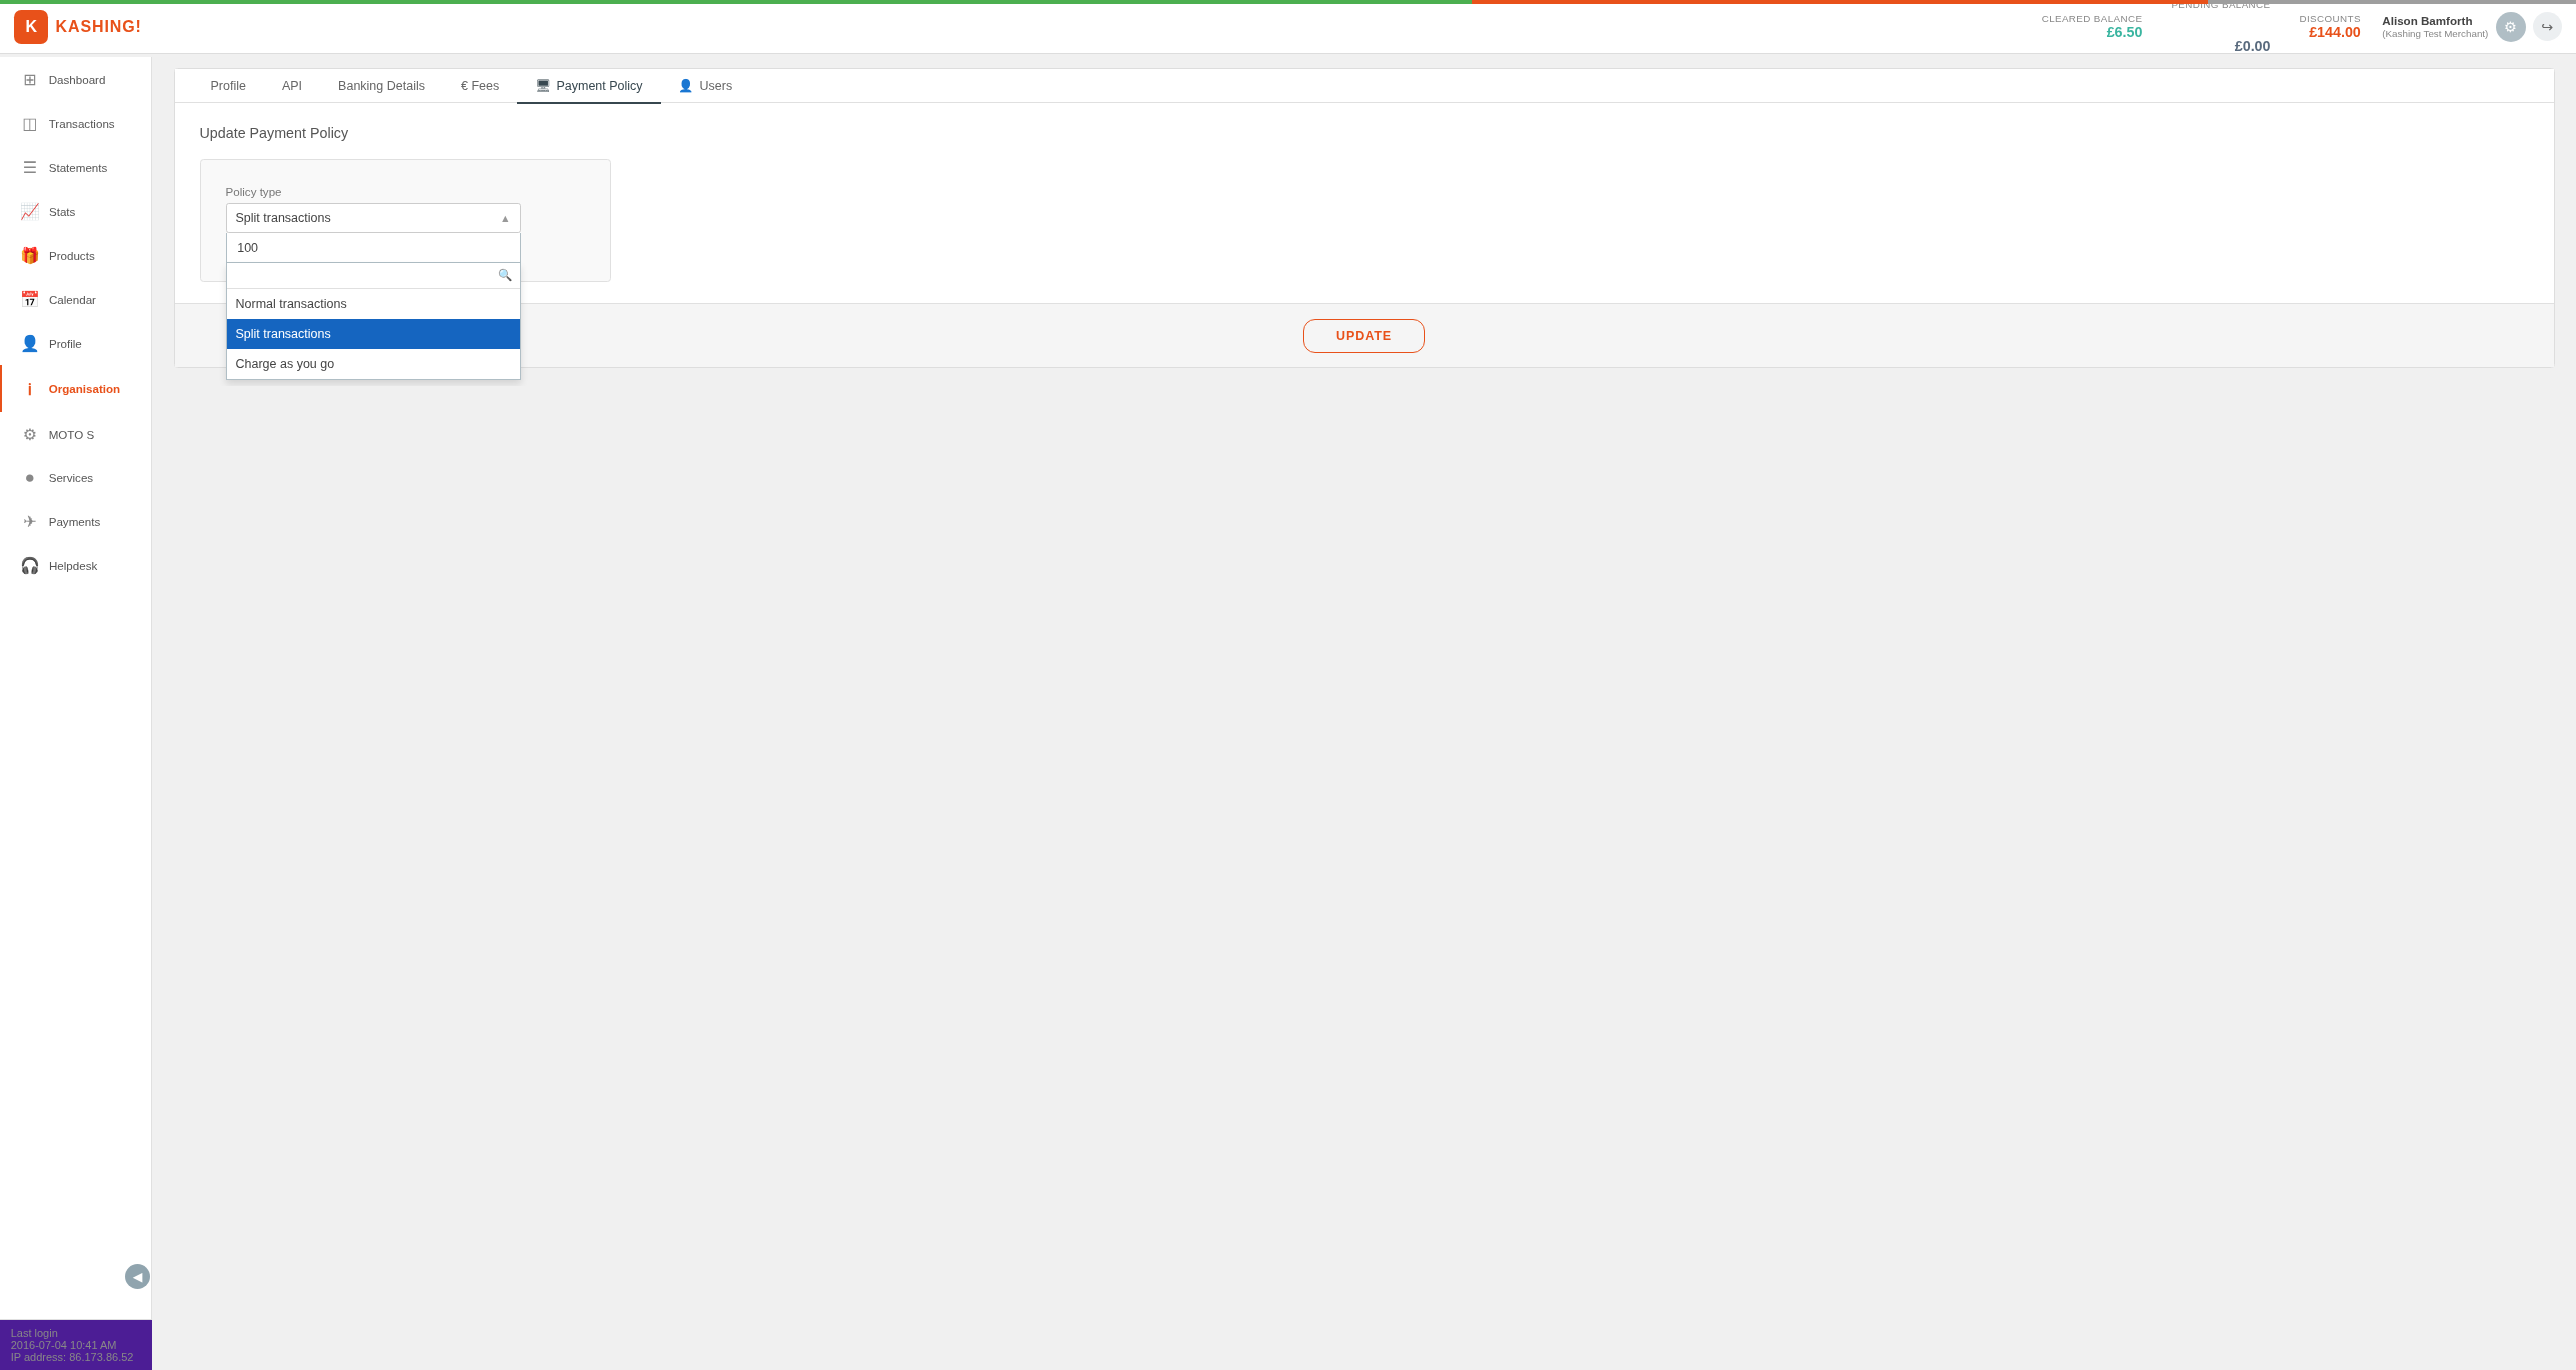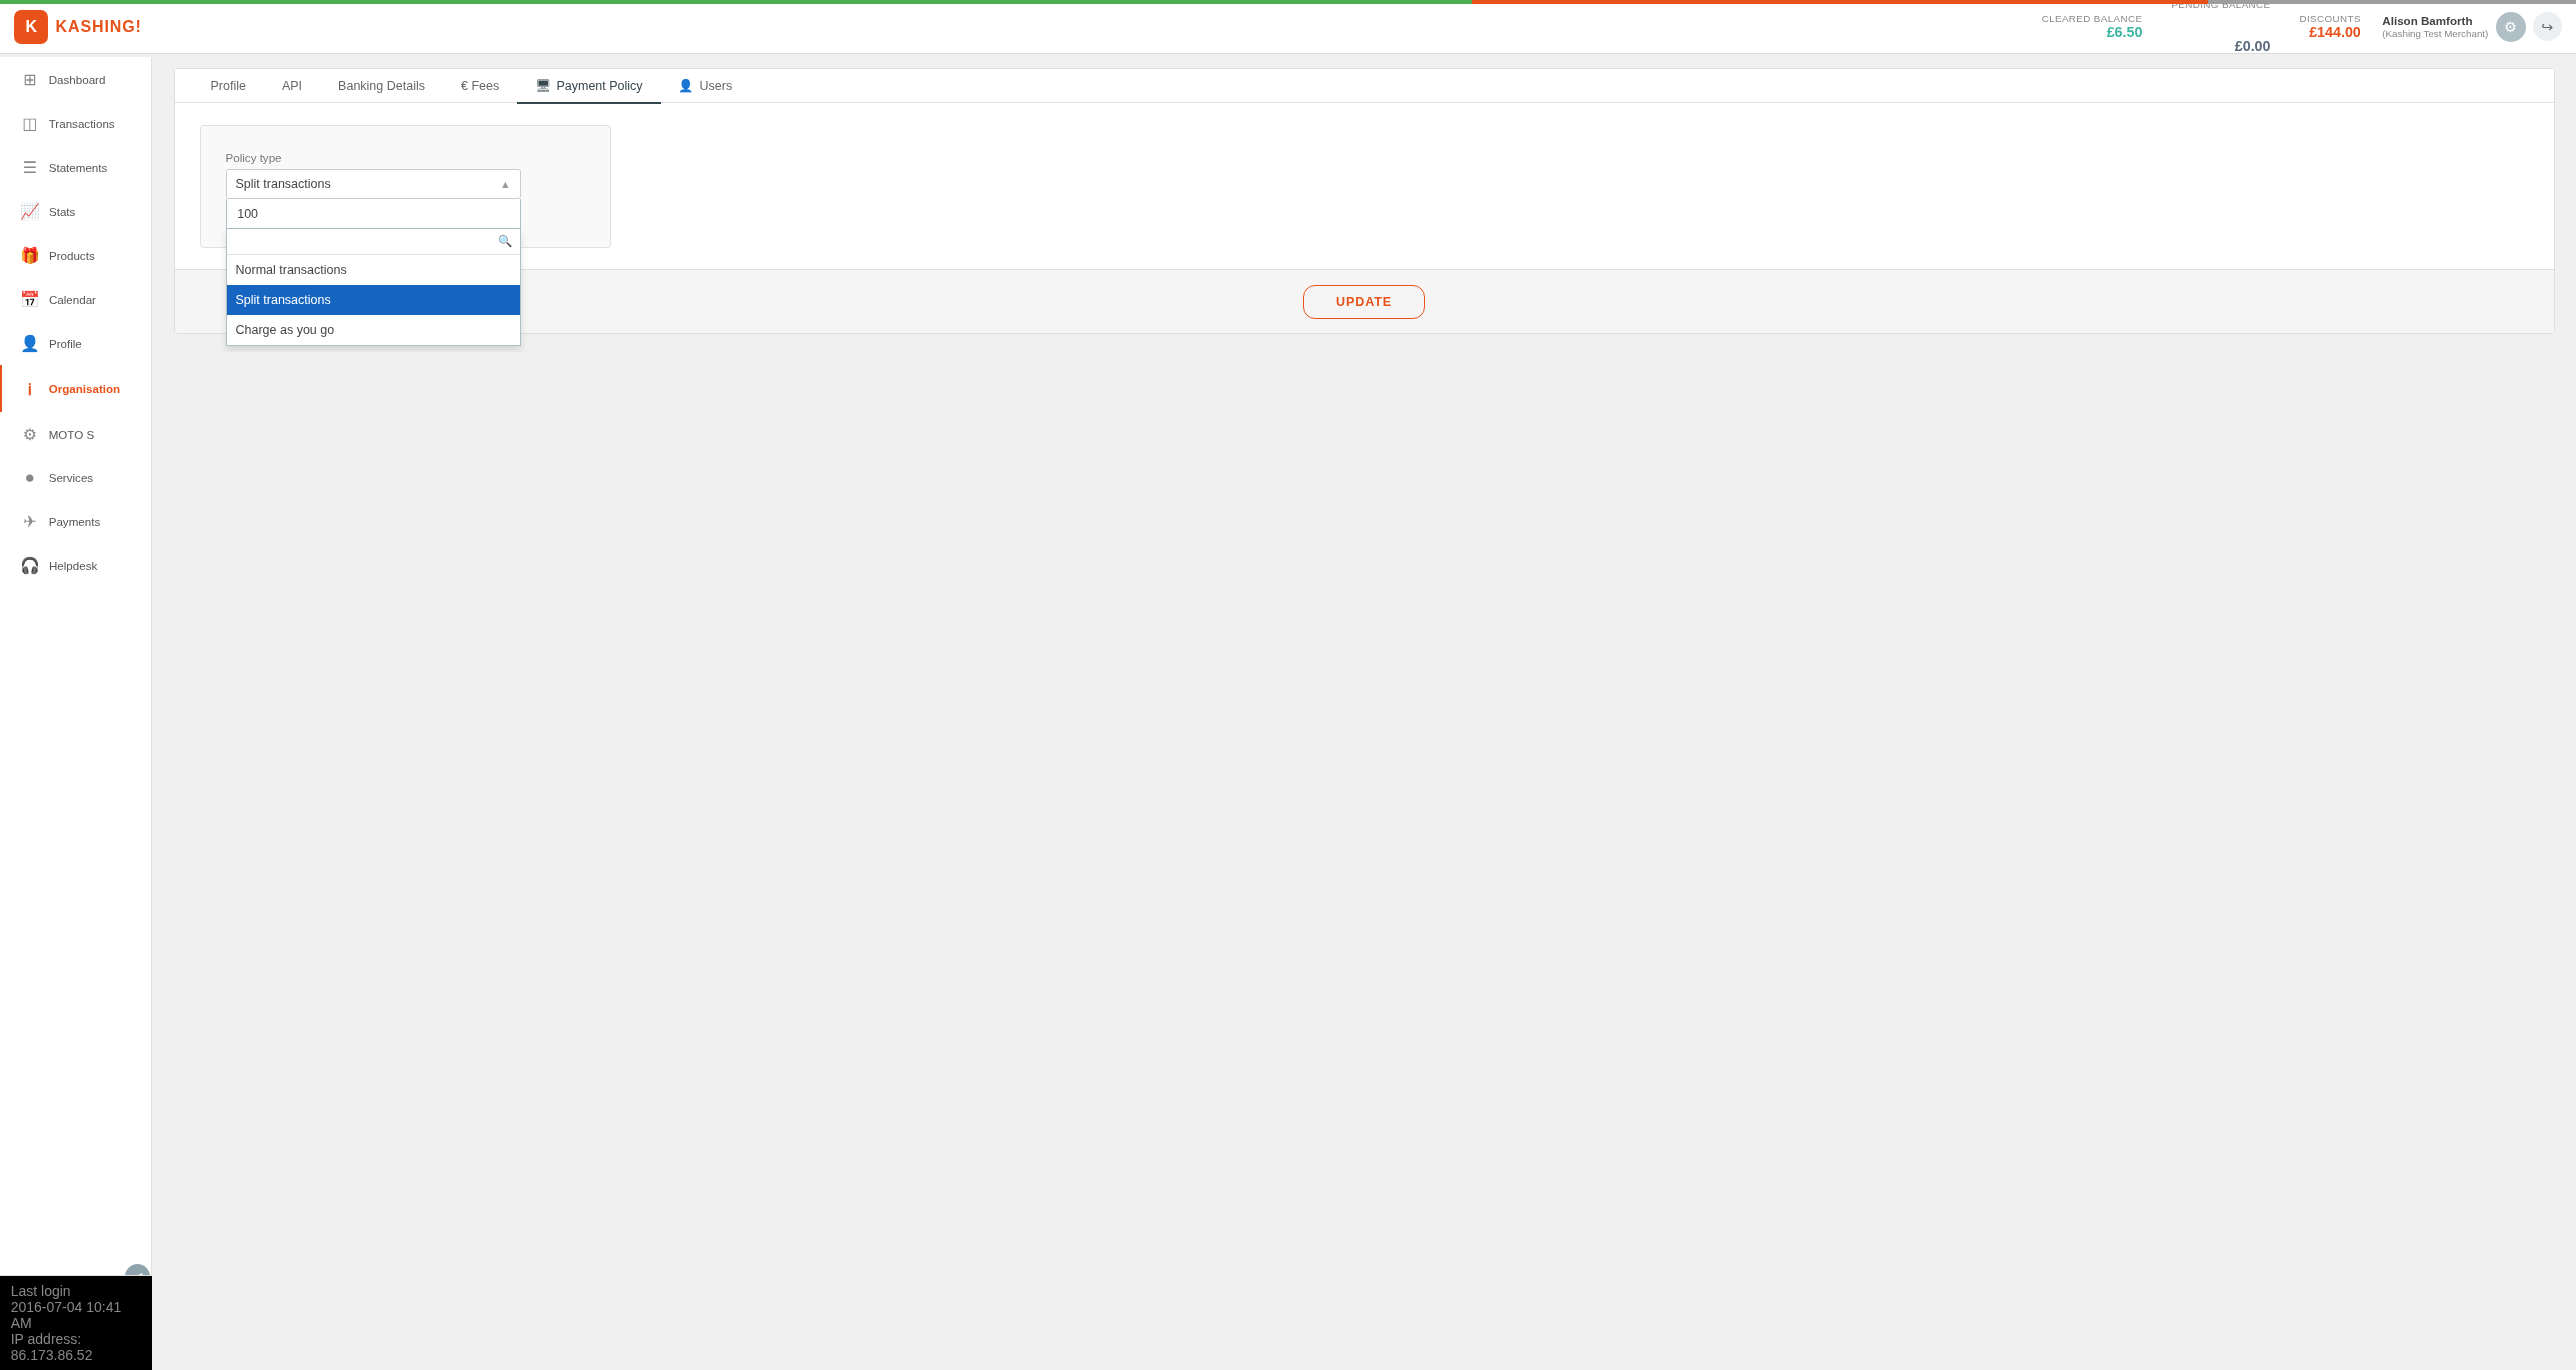--- a/index.html
+++ b/index.html
@@ -87,23 +87,23 @@
       border-left: 2.7px solid transparent;
       text-decoration: none;
     }
     .sidebar-item.active { color: #e8511a; border-left-color: #e8511a; font-weight: 600; }
     .sidebar-item-icon { font-size: 16px; color: #888; min-width: 19.7px; text-align: center; }
     .sidebar-item.active .sidebar-item-icon { color: #e8511a; }
     .sidebar-item-label { font-size: 11.6px; }
 
     .sidebar-footer {
       position: fixed; bottom: 0; left: 0; width: 152px;
-      background: #000000; border-top: 0.9px solid #e0e0e0;
+      background: #4c1d95; border-top: 0.9px solid #e0e0e0;
       padding: 7.2px 10.7px;
-      font-size: 14px; color: #888;
+      font-size: 11px; color: #888;
     }
     .sidebar-collapse-btn {
       position: fixed; bottom: 81px; left: 125px;
       background: #90a4ae; border-radius: 50%;
       width: 25px; height: 25px;
       display: flex; align-items: center; justify-content: center;
       color: #fff; cursor: pointer; font-size: 12.5px;
     }
 
     
@@ -367,20 +367,21 @@
         <span>🖥</span>
         <span>Payment Policy</span>
       </div>
       <div class="tab">
         <span>👤</span>
         <span>Users</span>
       </div>
     </div>
 
     <div class="policy-section">
+      <div class="policy-section-title">Update Payment Policy</div>
 
       <div class="policy-form">
         <label class="form-label">Policy type</label>
 
         <div class="dropdown-wrapper">
 
           <div class="dropdown-trigger">
             <span>Split transactions</span>
             <span class="dropdown-arrow">▲</span>
           </div>

